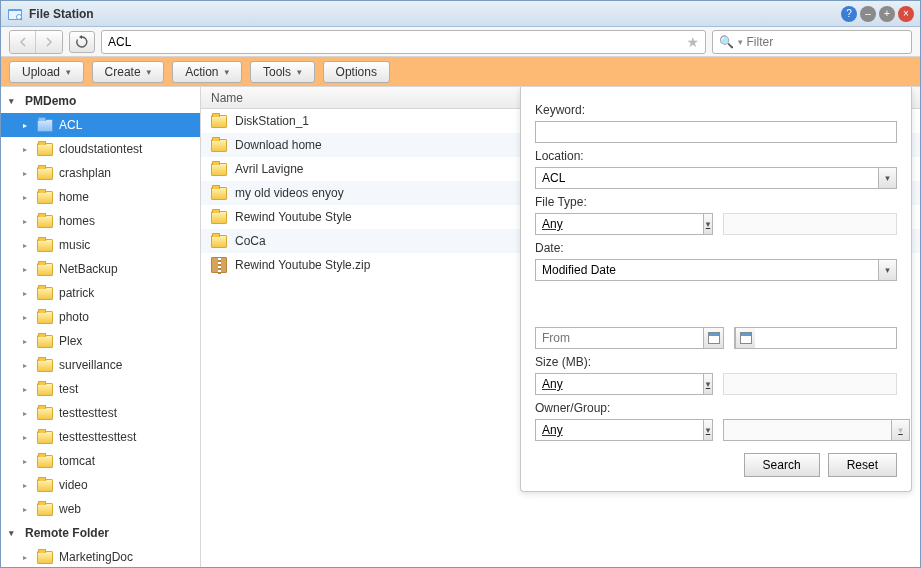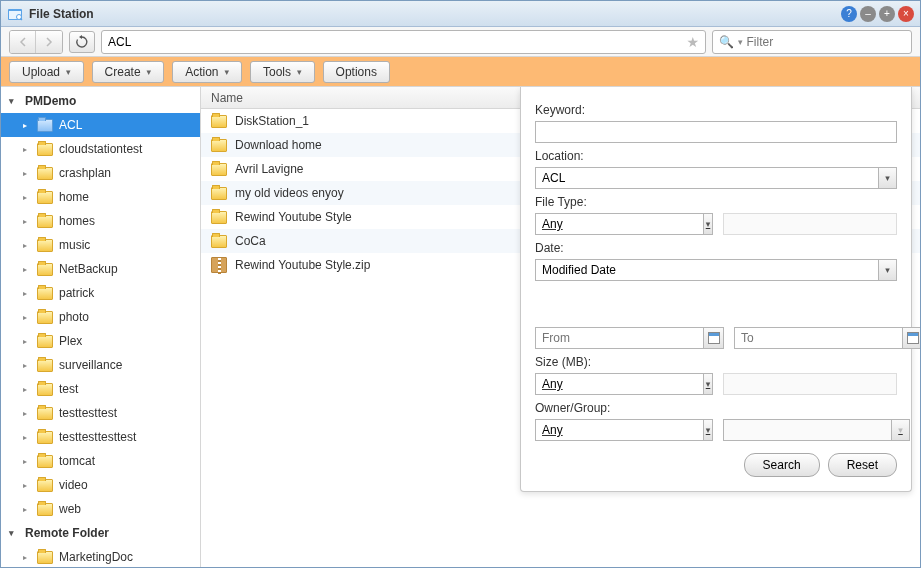--- a/index.html
+++ b/index.html
@@ -62,21 +62,21 @@
 .sp-select { display: flex; border: 1px solid #b5b5b5; height: 22px; }
 .sp-select input { border: none; outline: none; padding: 0 6px; font-size: 12px; flex: 1; }
 .sp-select .sel-btn { width: 18px; background: linear-gradient(#fafafa, #e2e2e2); border-left: 1px solid #b5b5b5; display: flex; align-items: center; justify-content: center; font-size: 9px; color: #555; cursor: pointer; }
 .sp-flex1 { flex: 1; text-decoration: underline; }
 .sp-date-row { display: flex; gap: 10px; margin-top: 6px; }
 .sp-date { display: flex; border: 1px solid #b5b5b5; height: 22px; flex: 1; margin-top: 40px; }
 .sp-date input { border: none; outline: none; padding: 0 6px; font-size: 12px; flex: 1; color: #888; }
 .sp-date .cal-btn { width: 20px; background: linear-gradient(#fafafa, #e2e2e2); border-left: 1px solid #b5b5b5; display: flex; align-items: center; justify-content: center; cursor: pointer; }
 .sp-plain { border: 1px solid #ddd; height: 22px; flex: 1; background: #fafafa; }
 .sp-btns { display: flex; gap: 8px; justify-content: flex-end; margin-top: 12px; }
-.sp-btn { height: 24px; padding: 0 18px; border: 1px solid #a9a9a9; border-radius: 11px; background: linear-gradient(#fefefe, #e2e2e2); cursor: pointer; font-size: 12px; }
+.sp-btn { height: 24px; padding: 0 18px; border: 1px solid #a9a9a9; border-radius: 0; background: linear-gradient(#fefefe, #e2e2e2); cursor: pointer; font-size: 12px; }
 .cal-ico { width: 12px; height: 12px; border: 1px solid #888; background: #fff; position: relative; }
 .cal-ico::before { content: ''; position: absolute; top: 0; left: 0; right: 0; height: 3px; background: #5a9bd8; }
 </style>
 </head>
 <body>
 
 <div class="window">
 
   <div class="titlebar">
     <svg class="app-icon" viewBox="0 0 16 16">
@@ -310,21 +310,20 @@
         <div class="sel-btn">▾</div>
       </div>
       <div class="sp-date-row">
         <div class="sp-date">
           <input type="text" placeholder="From" style="">
           <div class="cal-btn">
               <div class="cal-ico"></div>
             </div>
         </div>
         <div class="sp-date">
-          <input type="text" placeholder="To" style="">
           <div class="cal-btn">
               <div class="cal-ico"></div>
             </div>
         </div>
       </div>
 
       <div class="sp-label">Size (MB):</div>
       <div class="sp-select-row">
         <div class="sp-select sp-flex1" style="max-width:178px">
           <input type="text" value="Any" style="">

